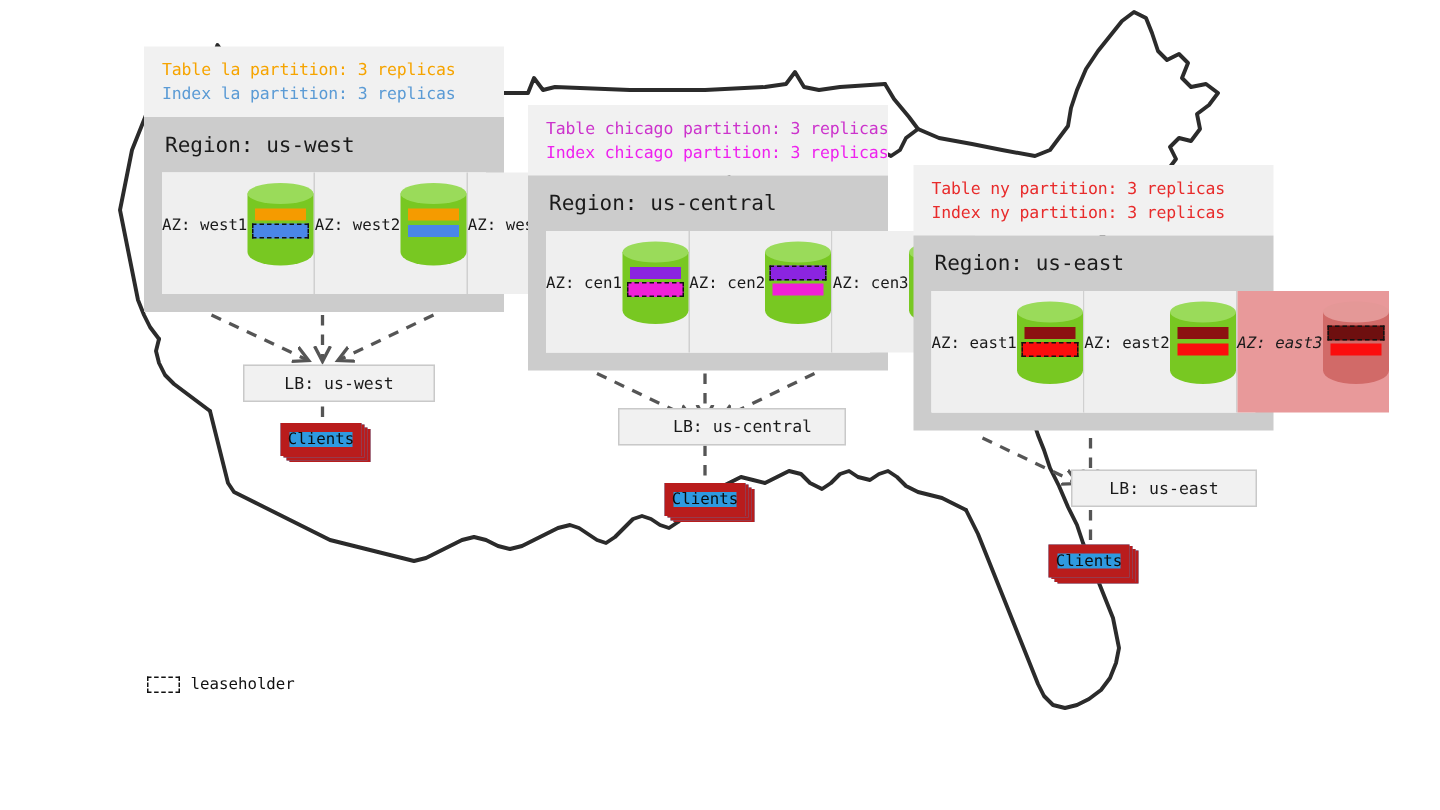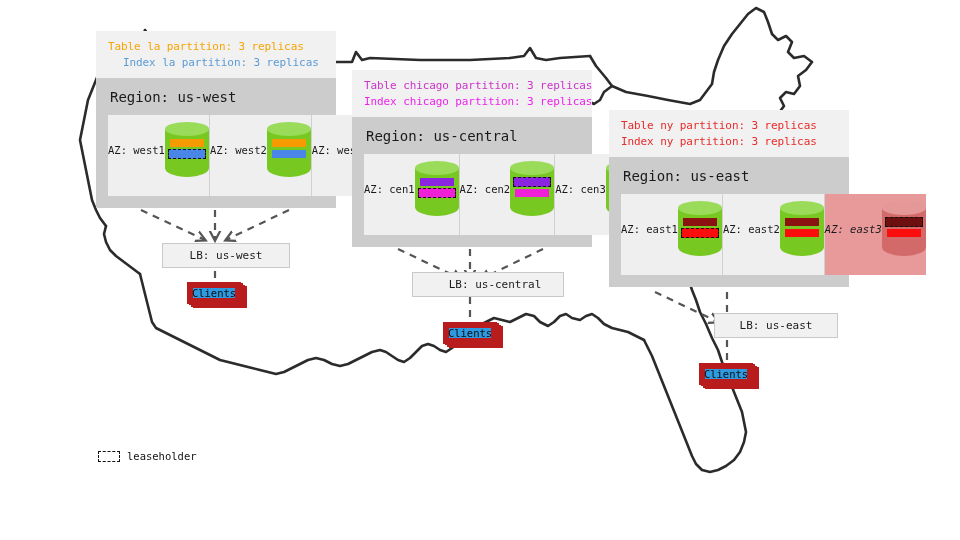--- a/index.html
+++ b/index.html
@@ -180,21 +180,21 @@
 
       <path d="M655,292 L718,322" marker-end="url(#arw)"></path>
       <path d="M727,292 L727,322" marker-end="url(#arw)"></path>
       <path d="M727,340 L727,363"></path>
     </g>
   </svg>
 
   <div class="region" style="left:96px;top:31px;width:240px;">
     <div class="region-header">
       <div class="plabel" style="color: rgb(246, 164, 0);">Table la partition: 3 replicas</div>
-      <div class="plabel" style="color: rgb(91, 155, 213); margin-left: 15px;">Index la partition: 3 replicas</div>
+      <div class="plabel" style="color: rgb(91, 155, 213);">Index la partition: 3 replicas</div>
     </div>
     <div class="region-body">
       <div class="region-title">Region: us-west</div>
       <div class="az-row">
 
         <div class="az">
           <div class="az-label">AZ: west1</div>
           <div class="cyl">
             <div class="body"></div>
             <div class="top"></div>

